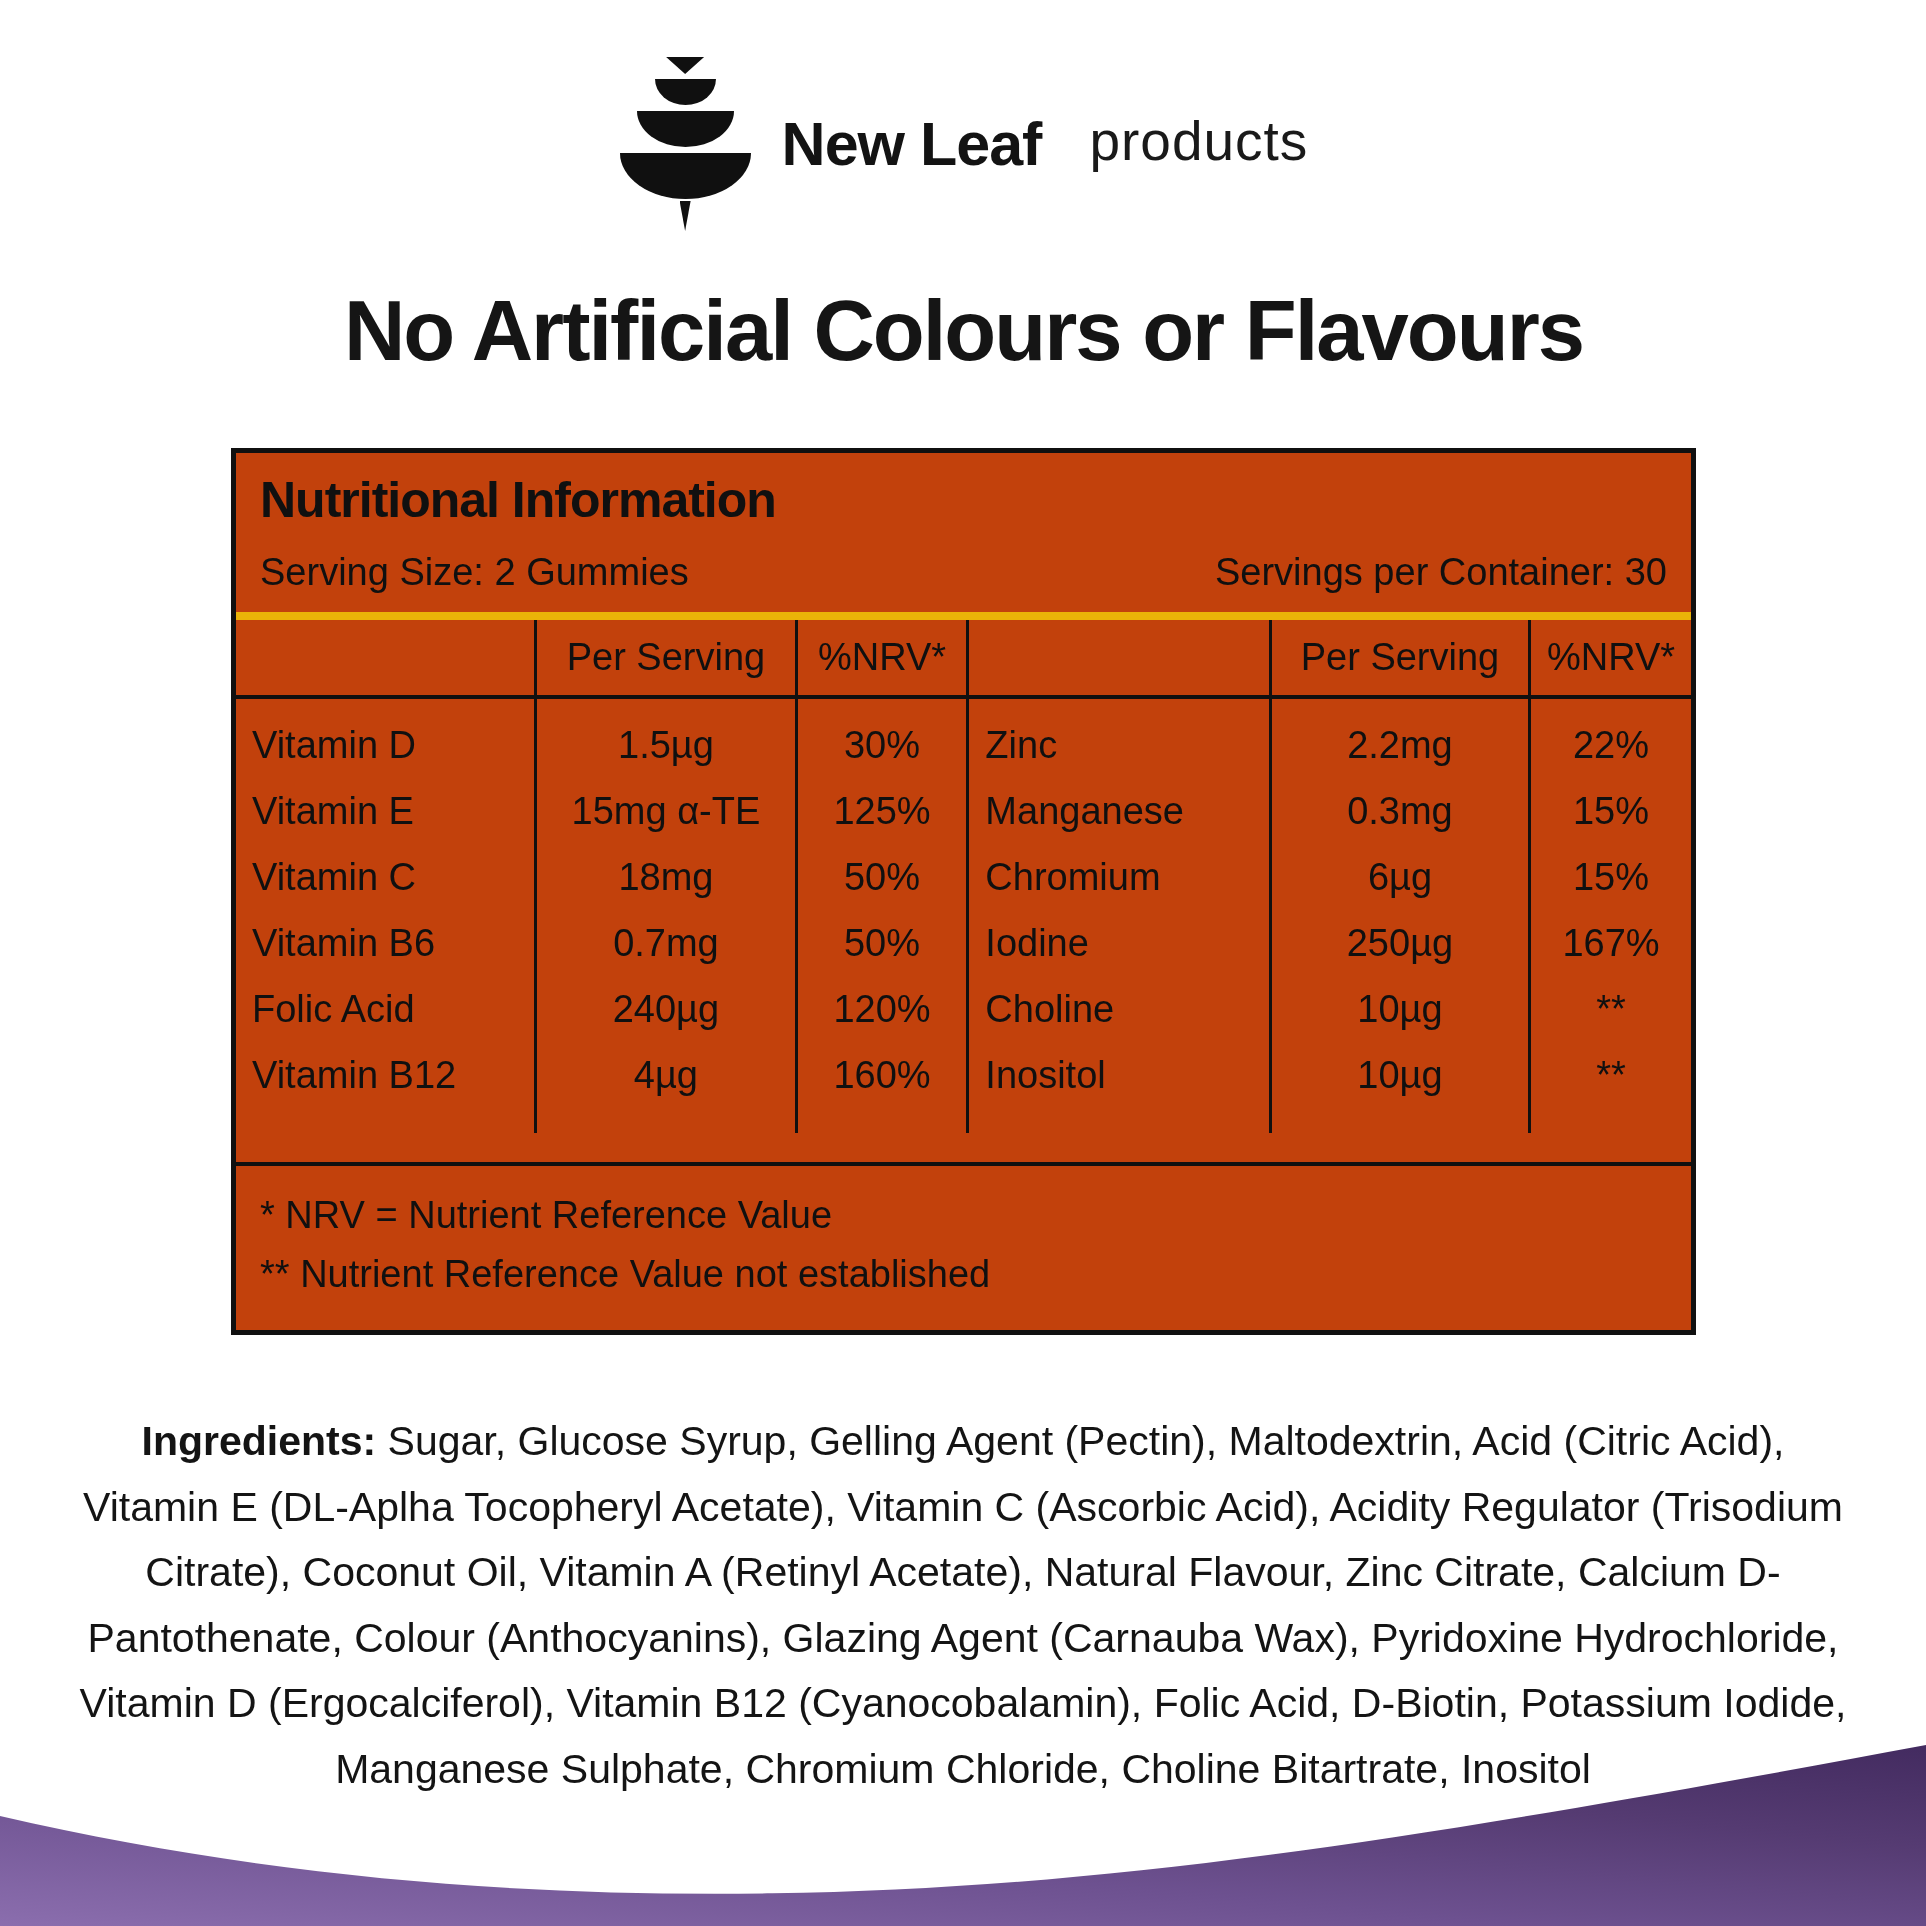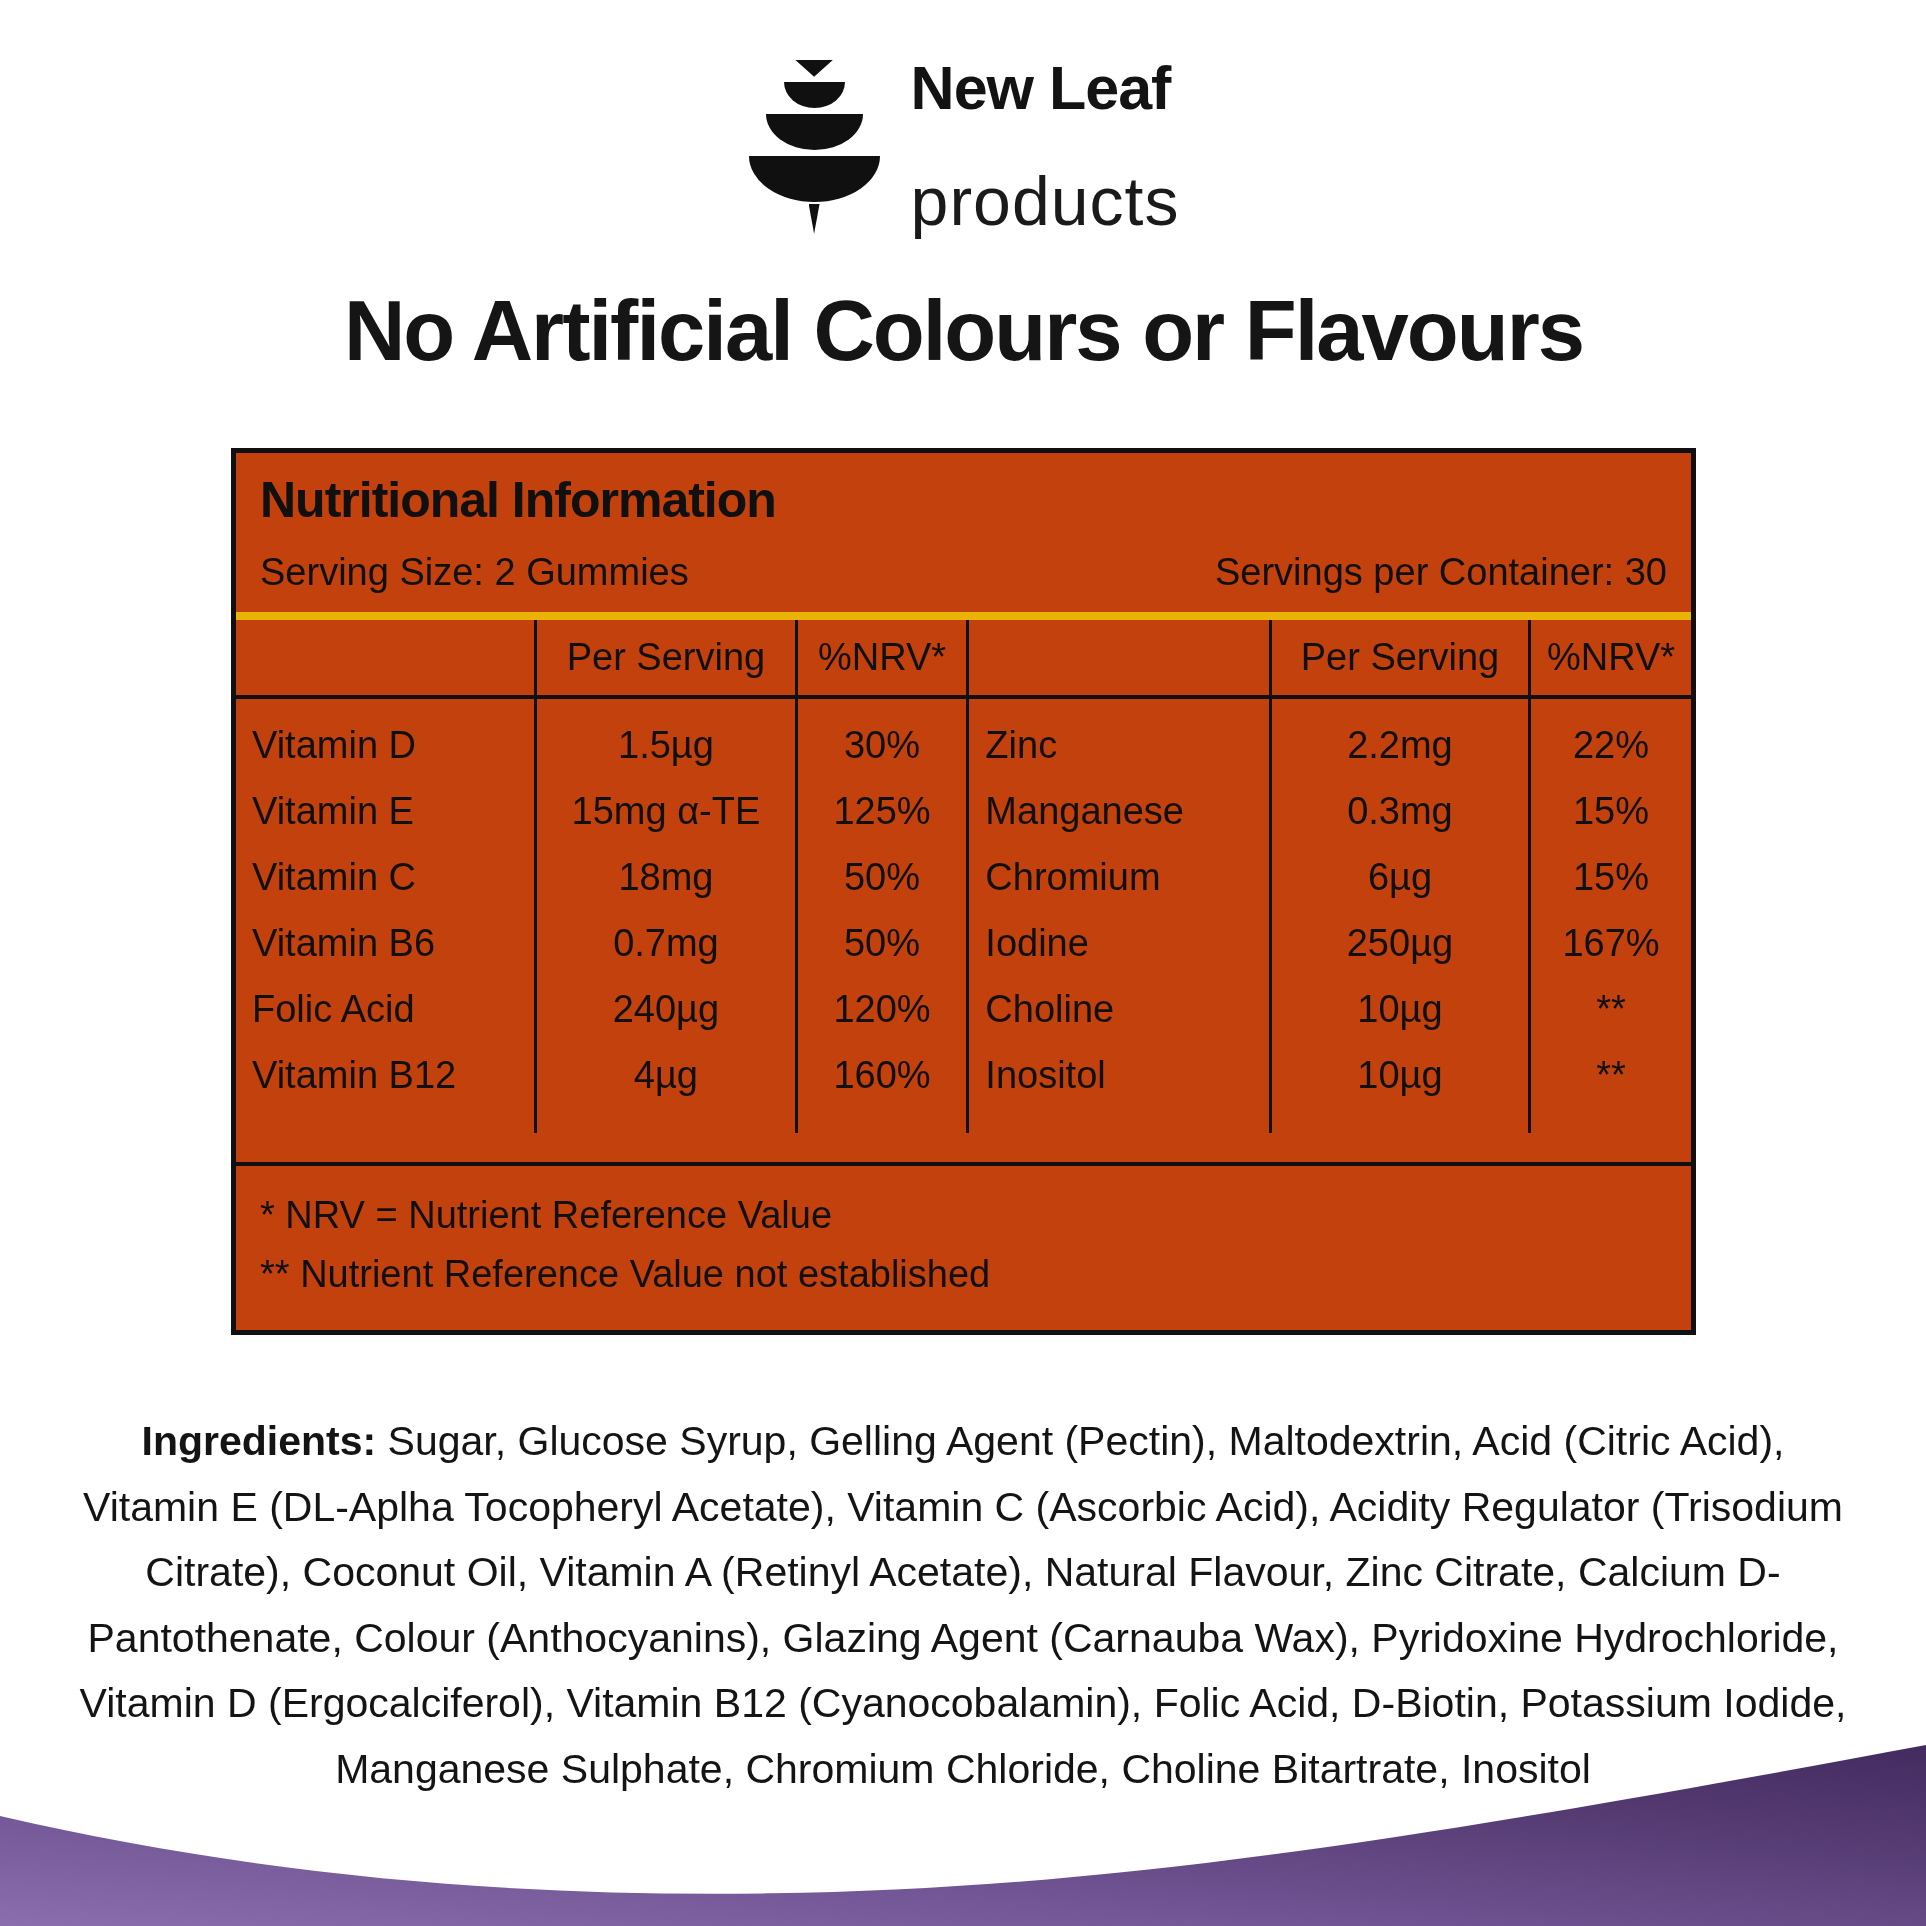--- a/index.html
+++ b/index.html
@@ -9,23 +9,23 @@
   }
 
   
   .logo{position:absolute;top:57px;left:0;width:100%;display:flex;justify-content:center;align-items:center;gap:30px;}
   .tree{display:flex;flex-direction:column;align-items:center;width:133px;}
   .tree .t-tri{width:38px;height:17px;background:#101010;clip-path:polygon(0 0,100% 0,50% 100%);margin-bottom:5px;}
   .tree .t-b1{width:61px;height:26px;background:#101010;border-radius:0 0 50% 50% / 0 0 100% 100%;margin-bottom:6px;}
   .tree .t-b2{width:97px;height:36px;background:#101010;border-radius:0 0 50% 50% / 0 0 100% 100%;margin-bottom:6px;}
   .tree .t-b3{width:131px;height:46px;background:#101010;border-radius:0 0 50% 50% / 0 0 100% 100%;margin-bottom:2px;}
   .tree .t-trunk{width:11px;height:30px;background:#101010;clip-path:polygon(0 0,100% 0,50% 100%);}
-  .logo-text{display:flex;flex-direction:column;line-height:1.02;gap:48px;}
+  .logo-text{display:flex;flex-direction:row;line-height:1.02;gap:48px;}
   .logo-line1{font-size:61px;font-weight:700;letter-spacing:-1px;color:#131313;}
-  .logo-line2{font-size:68px;font-weight:300;letter-spacing:1px;color:#1a1a1a;}
+  .logo-line2{font-size:55px;font-weight:300;letter-spacing:1px;color:#1a1a1a;}
 
   
   .headline{
     position:absolute;top:269px;left:0;width:100%;text-align:center;
     font-size:85px;font-weight:700;letter-spacing:-2px;color:#151515;margin-top:13px;
   }
 
   
   .nutri{
     position:absolute;left:231px;top:448px;width:1465px;box-sizing:border-box;

